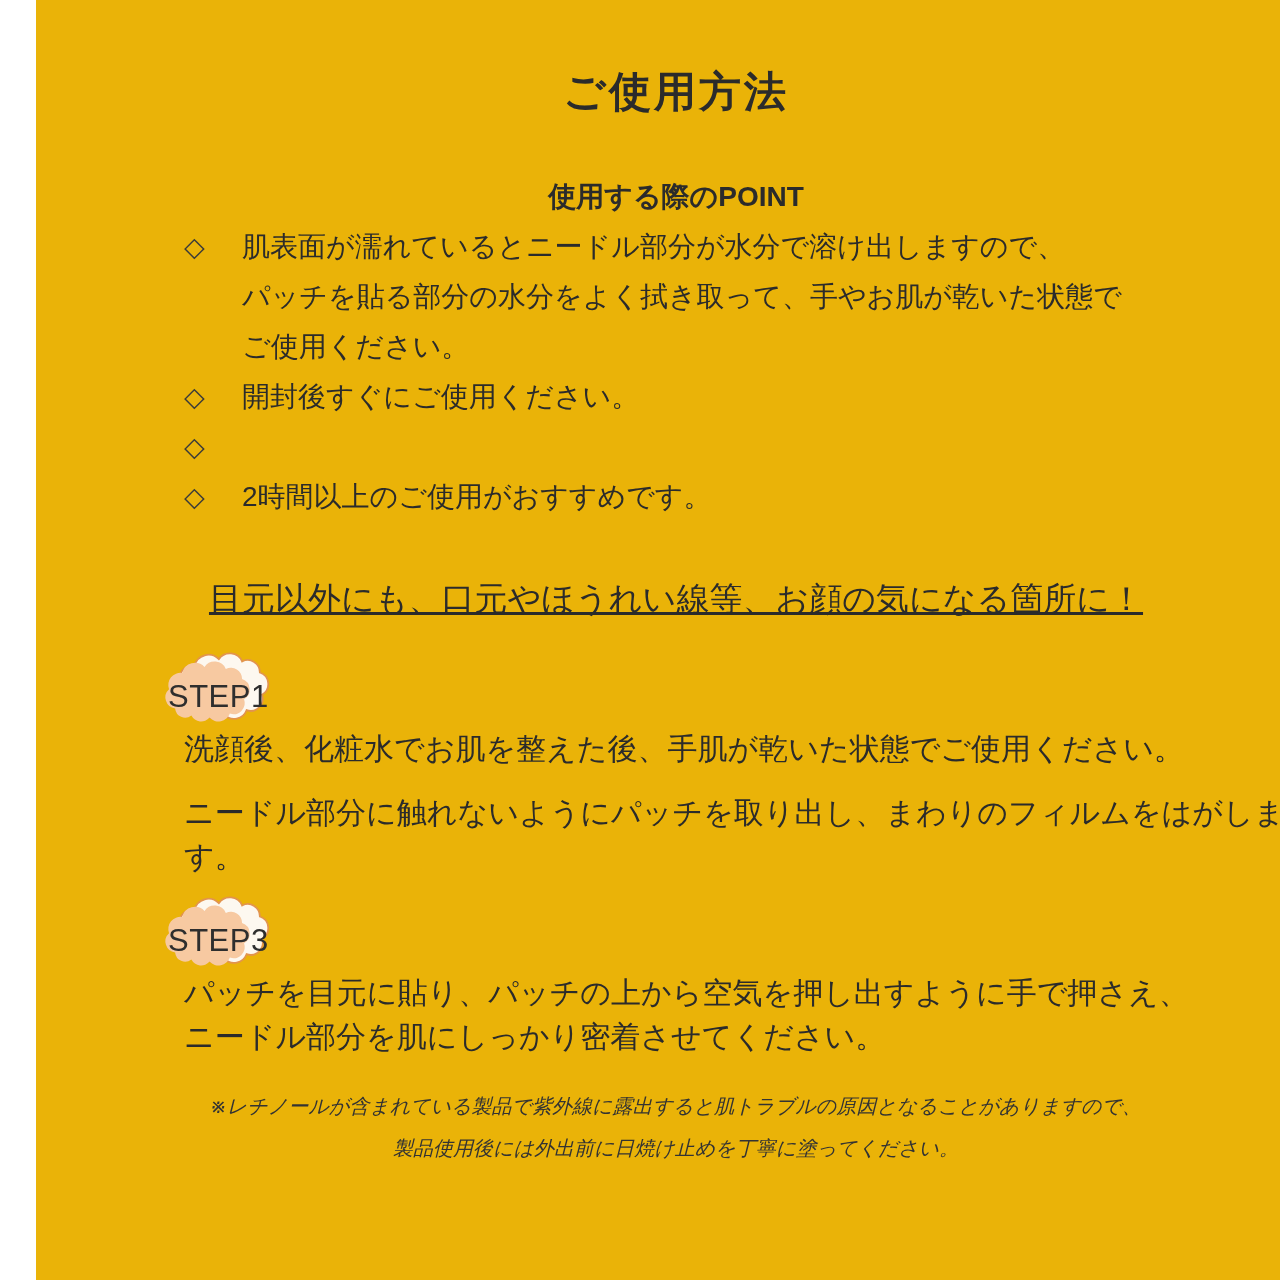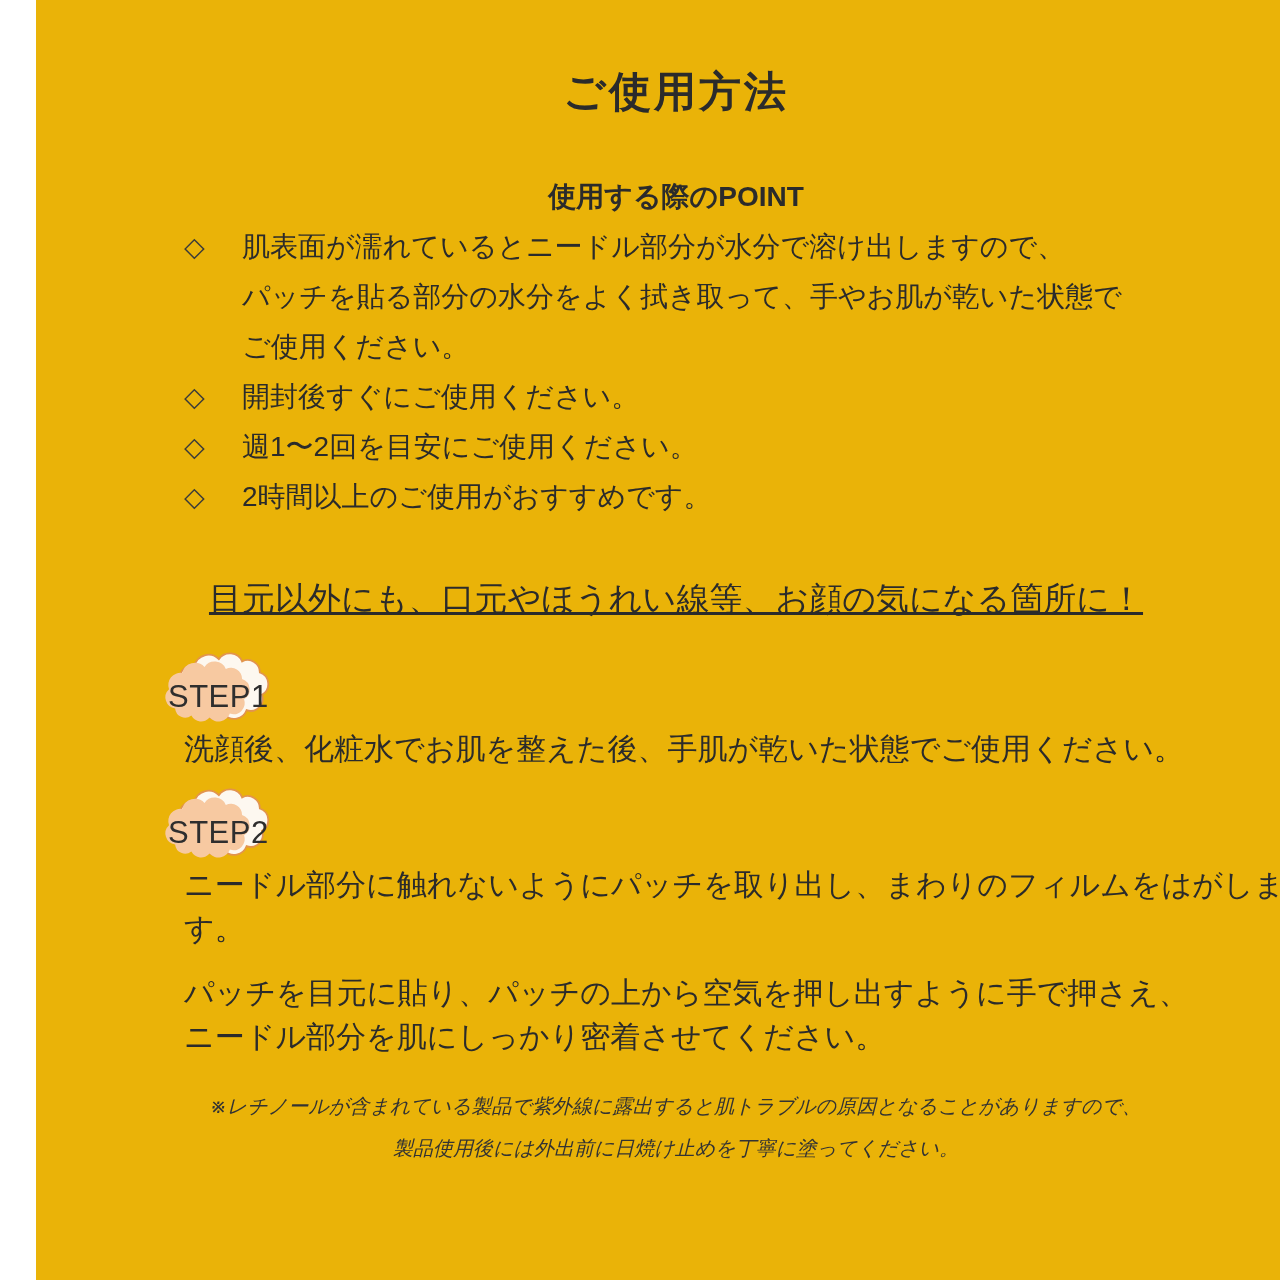--- a/index.html
+++ b/index.html
@@ -105,21 +105,20 @@
       <span class="point-text">肌表面が濡れているとニードル部分が水分で溶け出しますので、
 パッチを貼る部分の水分をよく拭き取って、手やお肌が乾いた状態で
 ご使用ください。</span>
     </li>
     <li class="point">
       <span class="marker">◇</span>
       <span class="point-text">開封後すぐにご使用ください。</span>
     </li>
     <li class="point">
       <span class="marker">◇</span>
-      <span class="point-text">週1〜2回を目安にご使用ください。</span>
     </li>
     <li class="point">
       <span class="marker">◇</span>
       <span class="point-text">2時間以上のご使用がおすすめです。</span>
     </li>
   </ul>
 
   <p class="highlight">目元以外にも、口元やほうれい線等、お顔の気になる箇所に！</p>
 
   <section class="steps">
@@ -133,35 +132,35 @@
           <g transform="translate(-1,4) scale(0.97)">
             <path d="M 12 48 a 11 11 0 0 1 -6 -19 a 12 12 0 0 1 13 -16 a 13 13 0 0 1 22 -6 a 12 12 0 0 1 21 2 a 11 11 0 0 1 16 10 a 11 11 0 0 1 2 20 a 11 11 0 0 1 -14 14 a 12 12 0 0 1 -20 4 a 11 11 0 0 1 -18 -2 a 10 10 0 0 1 -16 -7 z" fill="#F7C9A1"></path>
           </g>
         </svg>
         <span class="step-label">STEP1</span>
       </div>
       <p class="step-text">洗顔後、化粧水でお肌を整えた後、手肌が乾いた状態でご使用ください。</p>
     </div>
 
     <div class="step">
+      <p class="step-text">ニードル部分に触れないようにパッチを取り出し、まわりのフィルムをはがします。</p>
+    </div>
+
+    <div class="step">
       <div class="step-badge">
         <svg viewBox="0 0 88 60" width="92" height="64" aria-hidden="true">
           <g transform="translate(9,-4) scale(1.06)">
             <path d="M 12 48 a 11 11 0 0 1 -6 -19 a 12 12 0 0 1 13 -16 a 13 13 0 0 1 22 -6 a 12 12 0 0 1 21 2 a 11 11 0 0 1 16 10 a 11 11 0 0 1 2 20 a 11 11 0 0 1 -14 14 a 12 12 0 0 1 -20 4 a 11 11 0 0 1 -18 -2 a 10 10 0 0 1 -16 -7 z" fill="#FDF8F0" stroke="#E2944E" stroke-width="1.6"></path>
           </g>
           <g transform="translate(-1,4) scale(0.97)">
             <path d="M 12 48 a 11 11 0 0 1 -6 -19 a 12 12 0 0 1 13 -16 a 13 13 0 0 1 22 -6 a 12 12 0 0 1 21 2 a 11 11 0 0 1 16 10 a 11 11 0 0 1 2 20 a 11 11 0 0 1 -14 14 a 12 12 0 0 1 -20 4 a 11 11 0 0 1 -18 -2 a 10 10 0 0 1 -16 -7 z" fill="#F7C9A1"></path>
           </g>
         </svg>
-        <span class="step-label">STEP2</span>
+        <span class="step-label">STEP3</span>
       </div>
-      <p class="step-text">ニードル部分に触れないようにパッチを取り出し、まわりのフィルムをはがします。</p>
-    </div>
-
-    <div class="step">
       <p class="step-text">パッチを目元に貼り、パッチの上から空気を押し出すように手で押さえ、
 ニードル部分を肌にしっかり密着させてください。</p>
     </div>
 
   </section>
 
   <p class="footnote">※レチノールが含まれている製品で紫外線に露出すると肌トラブルの原因となることがありますので、
 製品使用後には外出前に日焼け止めを丁寧に塗ってください。</p>
 
 </div>

